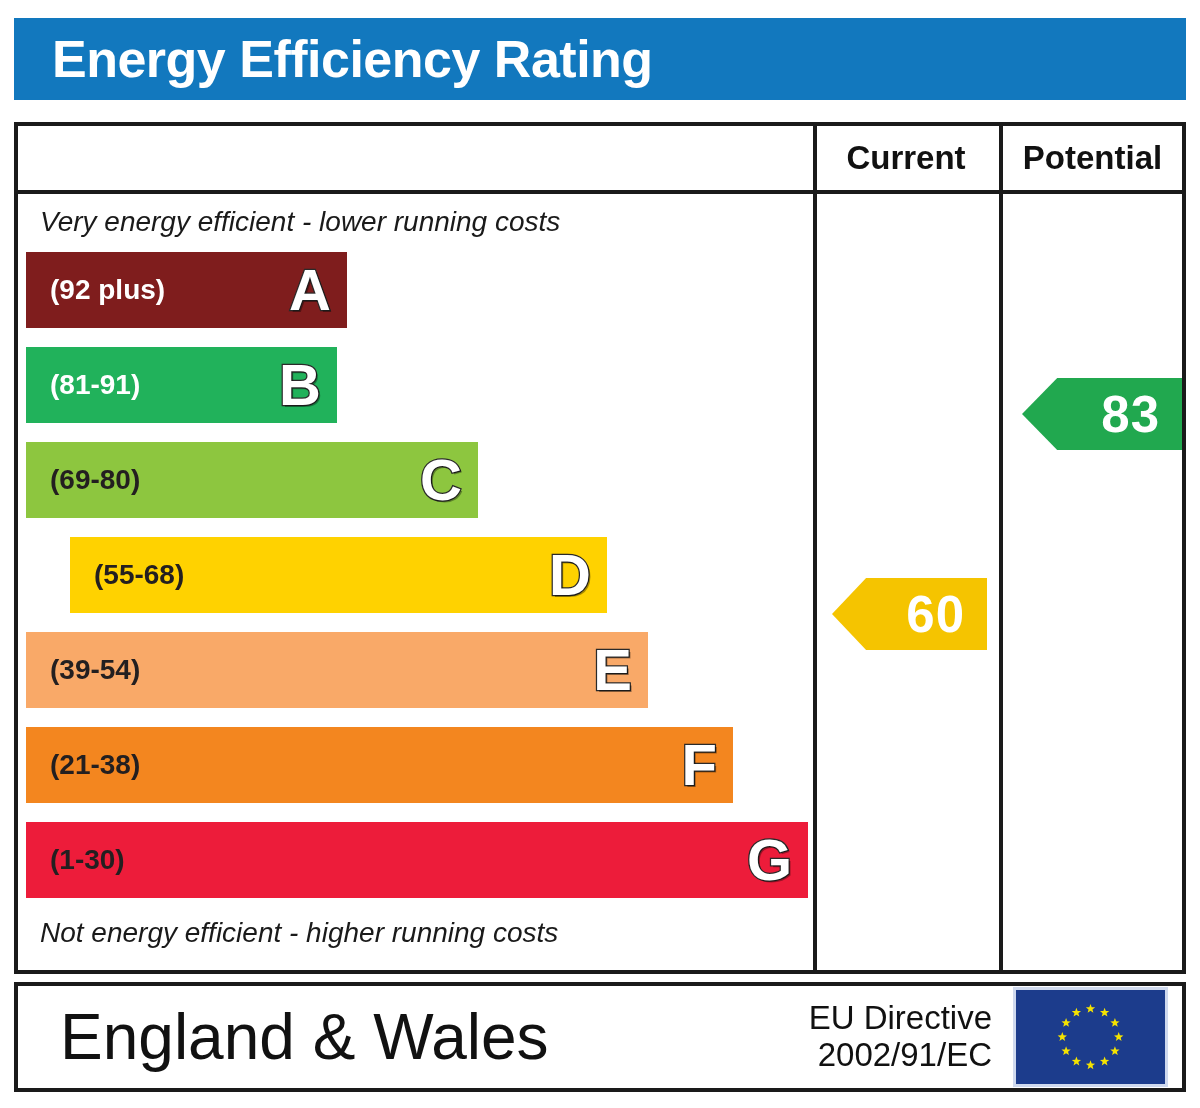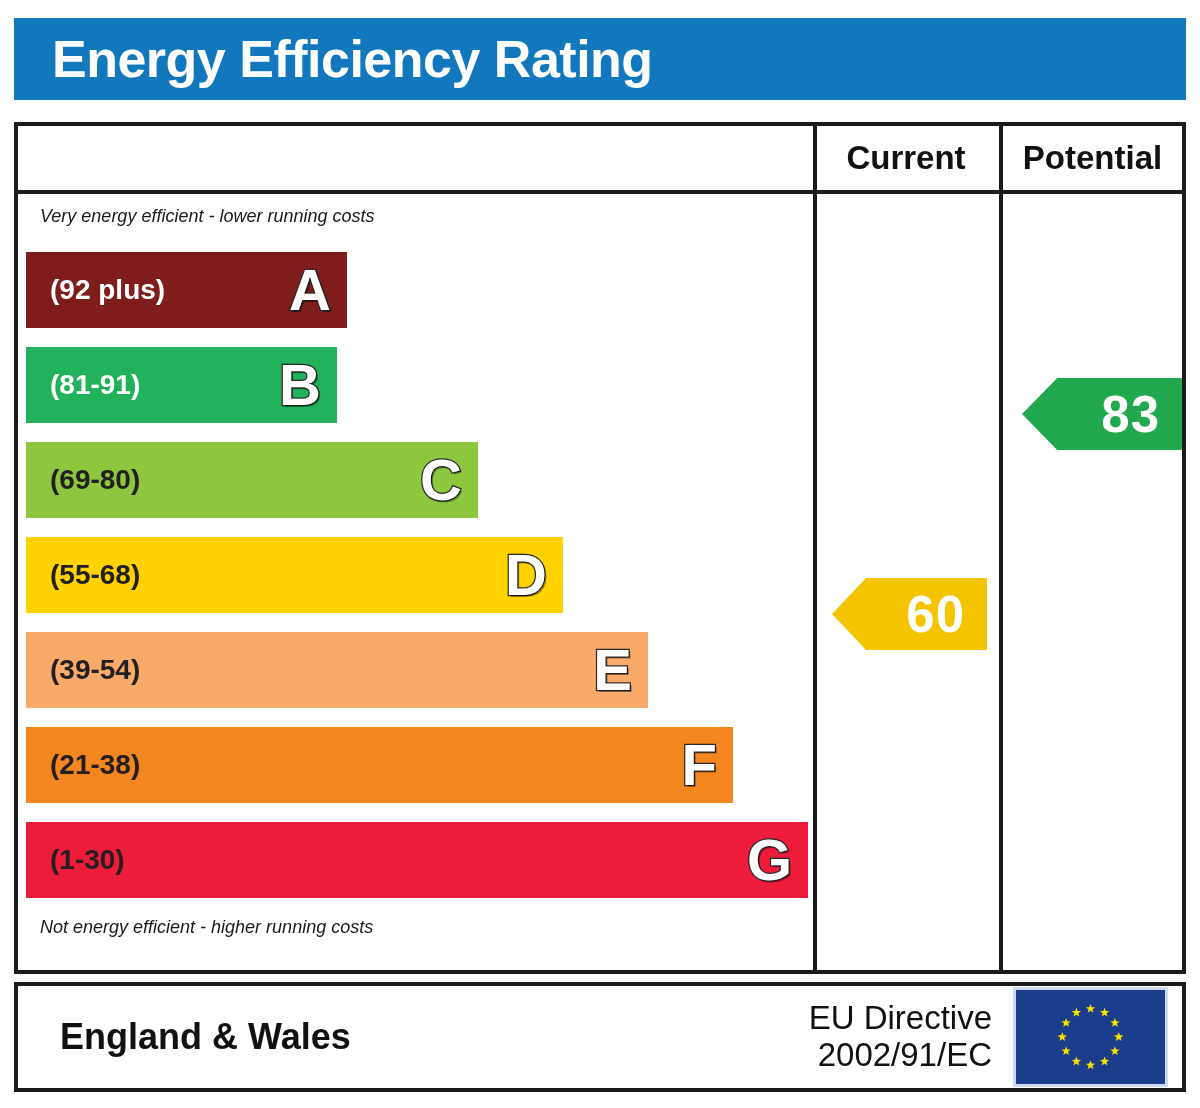--- a/index.html
+++ b/index.html
@@ -96,21 +96,21 @@
     top: 68px;
     width: 795px;
     height: 776px;
     box-sizing: border-box;
   }
 
   .caption {
     position: absolute;
     left: 22px;
     font-style: italic;
-    font-size: 18px;
+    font-size: 28px;
     color: #1a1a1a;
     white-space: nowrap;
   }
   .caption-top    { top: 12px; }
   .caption-bottom { top: 723px; }
 
   .band {
     position: absolute;
     left: 8px;
     height: 76px;
@@ -176,22 +176,22 @@
     height: 110px;
     border: 4px solid #1a1a1a;
     box-sizing: border-box;
     background: #ffffff;
   }
   .footer-region {
     position: absolute;
     left: 42px;
     top: 50%;
     transform: translateY(-50%);
-    font-size: 36px;
-    font-weight: bold;
+    font-size: 64px;
+    font-weight: normal;
     color: #111;
     white-space: nowrap;
   }
   .footer-directive {
     position: absolute;
     right: 190px;
     top: 50%;
     transform: translateY(-50%);
     font-size: 33px;
     color: #111;
@@ -240,21 +240,21 @@
             <span class="band-letter">A</span>
           </div>
           <div class="band" style="top: 153px; width: 311px; background: rgb(33, 178, 91);">
             <span class="band-range" style="color: rgb(255, 255, 255);">(81-91)</span>
             <span class="band-letter">B</span>
           </div>
           <div class="band" style="top: 248px; width: 452px; background: rgb(141, 198, 63);">
             <span class="band-range" style="color: rgb(35, 31, 32);">(69-80)</span>
             <span class="band-letter">C</span>
           </div>
-          <div class="band" style="top: 343px; width: 537px; background: rgb(255, 210, 0);">
+          <div class="band" style="top: 343px; width: 537px; background: rgb(255, 210, 0); margin-left: 44px;">
             <span class="band-range" style="color: rgb(35, 31, 32);">(55-68)</span>
             <span class="band-letter">D</span>
           </div>
           <div class="band" style="top: 438px; width: 622px; background: rgb(249, 169, 104);">
             <span class="band-range" style="color: rgb(35, 31, 32);">(39-54)</span>
             <span class="band-letter">E</span>
           </div>
           <div class="band" style="top: 533px; width: 707px; background: rgb(243, 134, 31);">
             <span class="band-range" style="color: rgb(35, 31, 32);">(21-38)</span>
             <span class="band-letter">F</span>

